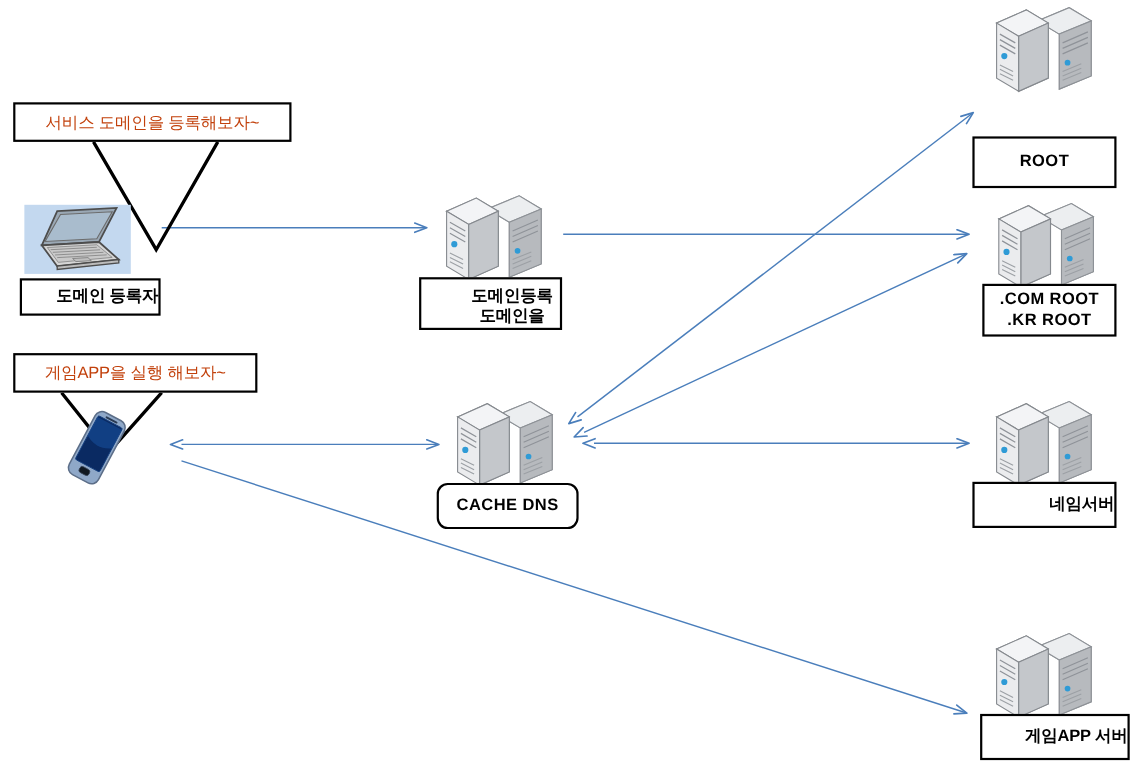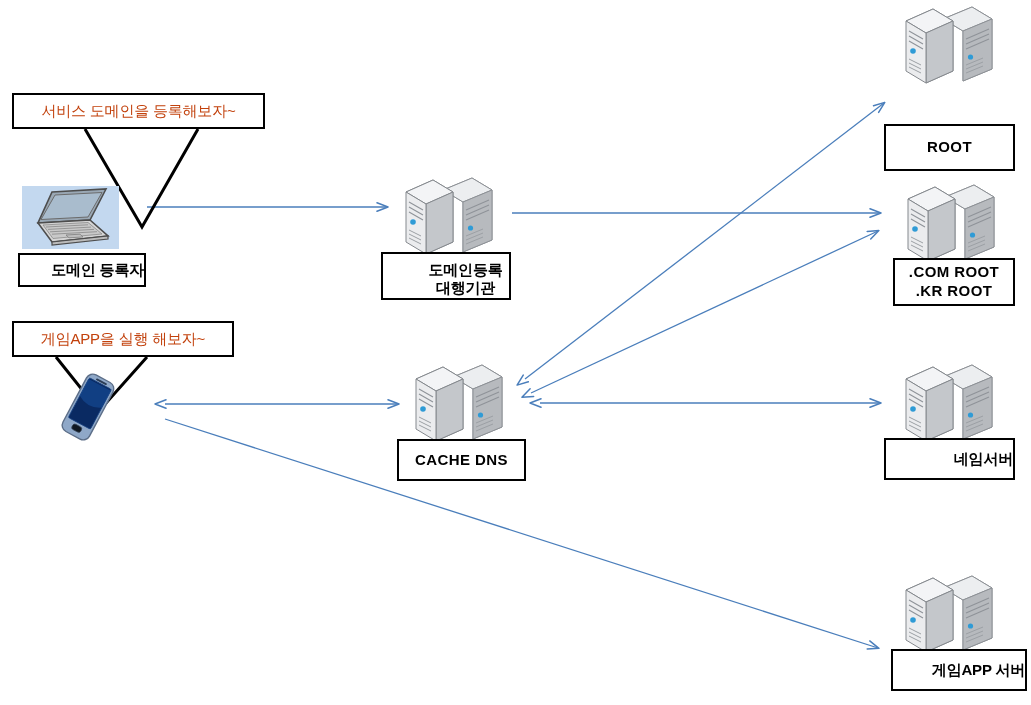--- a/index.html
+++ b/index.html
@@ -271,24 +271,24 @@
     </svg>
   </div>
 
   <div class="labelbox kr" style="left:18px; top:253px; width:128px; height:34px;">
     <span>도메인 등록자</span>
   </div>
 
 
   <div class="labelbox kr two" style="left:381px; top:252px; width:130px; height:48px; flex-direction:column;padding-left:39px;">
     <span>도메인등록</span>
-    <span>대행기관</span>
-  </div>
-
-  <div class="labelbox en" style="left:397px; top:439px; width:129px; height:42px;">
+    <span>도메인을</span>
+  </div>
+
+  <div class="labelbox en" style="left:397px; top:439px; width:129px; height:42px;border-radius:10px;">
     <span>CACHE DNS</span>
   </div>
 
   <div class="labelbox en" style="left:884px; top:80px; width:131px; height:47px;margin-top:44px;">
     <span>ROOT</span>
   </div>
 
   <div class="labelbox kr" style="left:884px; top:438px; width:131px; height:42px;">
     <span>네임서버</span>
   </div>

